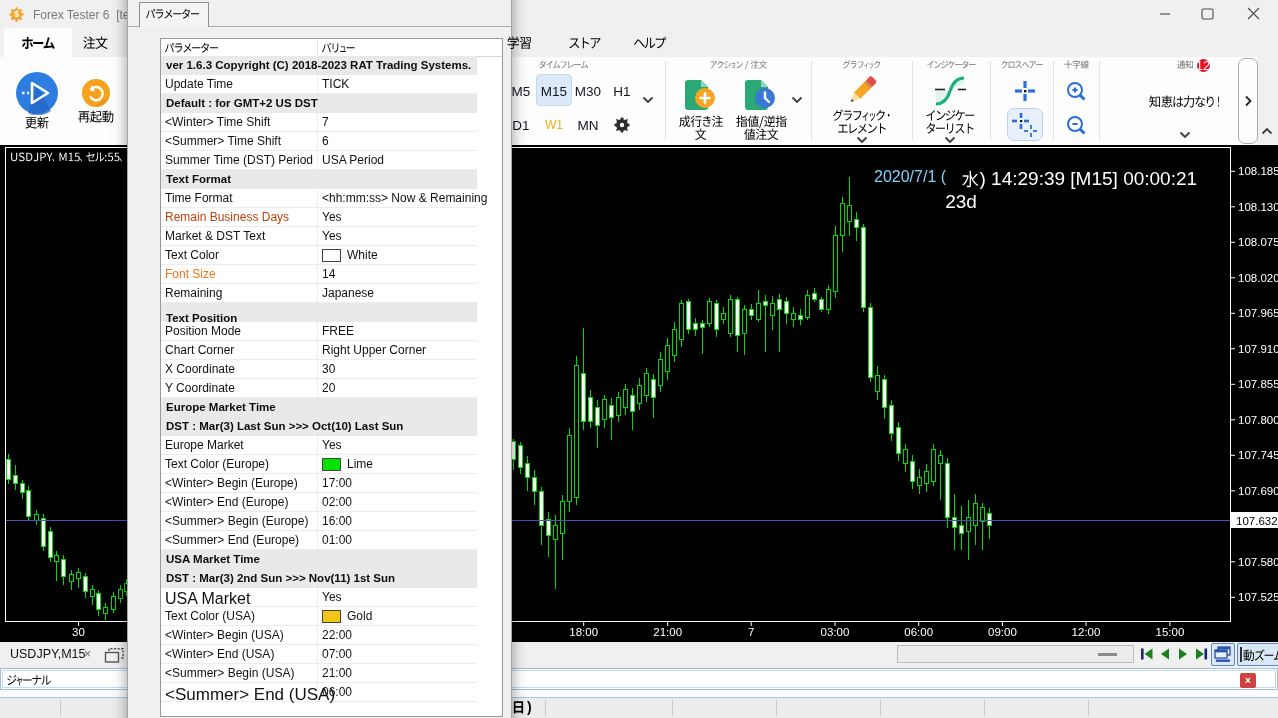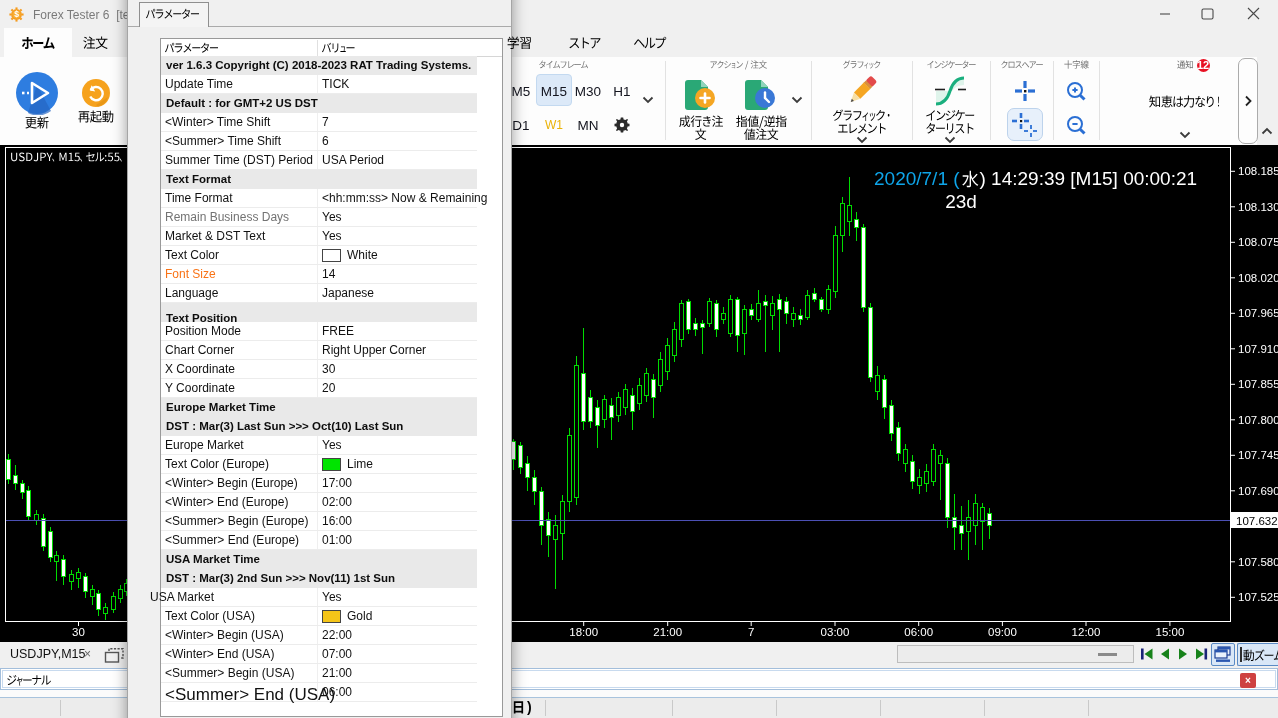--- a/index.html
+++ b/index.html
@@ -150,21 +150,21 @@
     </g>
   </svg>
 <svg class="abs" style="left:1066px;top:115px" width="20" height="20" viewBox="0 0 20 20">
     <g stroke="#2b6fd4" stroke-width="2" fill="none">
       <circle cx="9" cy="9" r="7"></circle>
       <line x1="14.2" y1="14.2" x2="18.5" y2="18.5" stroke-width="3"></line>
       <line x1="6.4" y1="9" x2="11.6" y2="9"></line>
     </g>
   </svg>
 <div class="abs" style="left:1197px;top:59px;width:13px;height:13px;border-radius:7px;background:#e81123"></div>
-<div class="t" style="left:1203px;top:65px;transform:translate(-50%,-50%);font-size:11px;font-weight:bold;color:#fff">12</div>
+<div class="t" style="left:1203px;top:65px;transform:translate(-50%,-50%);font-size:13px;font-weight:normal;color:#fff">12</div>
 <svg class="abs" style="left:1179px;top:131px" width="12" height="8" viewBox="0 0 12 8">
     <path d="M1.5 1.5 L6 6 L10.5 1.5" fill="none" stroke="#3c3c3c" stroke-width="1.8"></path>
   </svg>
 <div class="abs" style="left:1238px;top:58px;width:20px;height:86px;background:#fdfdfd;border:1px solid #ababab;border-radius:7px"></div>
 <svg class="abs" style="left:1242px;top:95px" width="12" height="12" viewBox="0 0 12 12">
     <path d="M4 1.5 L8.5 6 L4 10.5" fill="none" stroke="#222" stroke-width="1.8"></path>
   </svg>
 <svg class="abs" style="left:1261px;top:127px" width="12" height="8" viewBox="0 0 12 8">
     <path d="M1.5 6.5 L6 2 L10.5 6.5" fill="none" stroke="#3c3c3c" stroke-width="1.8"></path>
   </svg>
@@ -303,21 +303,21 @@
     <rect x="952.5" y="372.5" width="4" height="10.0" fill="#fff" stroke="#00dc00"></rect>
     <rect x="959.5" y="380.5" width="4" height="8.0" fill="#fff" stroke="#00dc00"></rect>
     <rect x="966.5" y="372.5" width="4" height="14.0" fill="#000" stroke="#00dc00"></rect>
     <rect x="973.5" y="358.5" width="4" height="22.0" fill="#000" stroke="#00dc00"></rect>
     <rect x="980.5" y="362.5" width="4" height="14.0" fill="#000" stroke="#00dc00"></rect>
     <rect x="987.5" y="368.5" width="4" height="12.0" fill="#fff" stroke="#00dc00"></rect>
     <line x1="6" y1="375.5" x2="1230" y2="375.5" stroke="#4c50b4" stroke-width="1"></line>
     <rect x="1231" y="367" width="47" height="16" fill="#fff"></rect>
     <text x="1236" y="379.5" fill="#000" font-size="11.5">107.632</text>
   </svg>
-<div class="t" style="left:874px;top:167.5px;font-size:19px;color:#0ea5e9">2020/7/1 (</div>
+<div class="t" style="left:874px;top:167.5px;font-size:16px;color:#7dd3fc">2020/7/1 (</div>
 <div class="t" style="left:979.5px;top:167.5px;font-size:19px;color:#fff">) 14:29:39 [M15] 00:00:21</div>
 <div class="t" style="left:961px;top:190.5px;transform:translateX(-50%);font-size:19px;color:#fff">23d</div>
 <div class="abs" style="left:0;top:642px;width:1278px;height:26px;background:#f0f0f0"></div>
 <div class="t" style="left:10px;top:647px;font-size:12.5px;color:#111">USDJPY,M15</div>
 <div class="t" style="left:84px;top:647px;font-size:12px;color:#666">×</div>
 <svg class="abs" style="left:104px;top:647px" width="21" height="17" viewBox="0 0 21 17" fill="none" stroke="#555" stroke-width="1.4">
 <path d="M5 4 L5 1.7 L19 1.7 L19 11 L16 11" stroke-dasharray="2.2 1.4"></path>
 <rect x="1.5" y="5.5" width="13" height="9.5"></rect>
   </svg>
 <div class="abs" style="left:897px;top:645px;width:237px;height:18px;background:#ececec;border:1px solid #bdbdbd"></div>
@@ -379,34 +379,34 @@
 <div class="t" style="left:322px;top:134px;font-size:12px;color:#111">6</div>
 <div class="abs" style="left:161px;top:151px;width:316px;height:19px;border-bottom:1px solid #ececec"></div>
 <div class="t" style="left:165px;top:153px;font-size:12px;color:#111">Summer Time (DST) Period</div>
 <div class="t" style="left:322px;top:153px;font-size:12px;color:#111">USA Period</div>
 <div class="abs" style="left:161px;top:170px;width:316px;height:19px;background:#e9e9e9"></div>
 <div class="t" style="left:166px;top:173px;font-size:11.5px;font-weight:bold;color:#0d0d0d">Text Format</div>
 <div class="abs" style="left:161px;top:189px;width:316px;height:19px;border-bottom:1px solid #ececec"></div>
 <div class="t" style="left:165px;top:191px;font-size:12px;color:#111">Time Format</div>
 <div class="t" style="left:322px;top:191px;font-size:12px;color:#111">&lt;hh:mm:ss&gt; Now &amp; Remaining</div>
 <div class="abs" style="left:161px;top:208px;width:316px;height:19px;border-bottom:1px solid #ececec"></div>
-<div class="t" style="left:165px;top:210px;font-size:12px;color:#737373">Remain Business Days</div>
+<div class="t" style="left:165px;top:210px;font-size:12px;color:#c2410c">Remain Business Days</div>
 <div class="t" style="left:322px;top:210px;font-size:12px;color:#111">Yes</div>
 <div class="abs" style="left:161px;top:227px;width:316px;height:19px;border-bottom:1px solid #ececec"></div>
 <div class="t" style="left:165px;top:229px;font-size:12px;color:#111">Market &amp; DST Text</div>
 <div class="t" style="left:322px;top:229px;font-size:12px;color:#111">Yes</div>
 <div class="abs" style="left:161px;top:246px;width:316px;height:19px;border-bottom:1px solid #ececec"></div>
 <div class="t" style="left:165px;top:248px;font-size:12px;color:#111">Text Color</div>
 <div class="abs" style="left:322px;top:249px;width:19px;height:13px;background:#ffffff;border:1px solid #444"></div>
 <div class="t" style="left:347px;top:248px;font-size:12px;color:#111">White</div>
 <div class="abs" style="left:161px;top:265px;width:316px;height:19px;border-bottom:1px solid #ececec"></div>
 <div class="t" style="left:165px;top:267px;font-size:12px;color:#f97316">Font Size</div>
 <div class="t" style="left:322px;top:267px;font-size:12px;color:#111">14</div>
 <div class="abs" style="left:161px;top:284px;width:316px;height:19px;border-bottom:1px solid #ececec"></div>
-<div class="t" style="left:165px;top:286px;font-size:12px;color:#111">Language</div>
+<div class="t" style="left:165px;top:286px;font-size:12px;color:#111">Remaining</div>
 <div class="t" style="left:322px;top:286px;font-size:12px;color:#111">Japanese</div>
 <div class="abs" style="left:161px;top:303px;width:316px;height:19px;background:#e9e9e9"></div>
 <div class="t" style="left:166px;top:312px;font-size:11.5px;font-weight:bold;color:#0d0d0d">Text Position</div>
 <div class="abs" style="left:161px;top:322px;width:316px;height:19px;border-bottom:1px solid #ececec"></div>
 <div class="t" style="left:165px;top:324px;font-size:12px;color:#111">Position Mode</div>
 <div class="t" style="left:322px;top:324px;font-size:12px;color:#111">FREE</div>
 <div class="abs" style="left:161px;top:341px;width:316px;height:19px;border-bottom:1px solid #ececec"></div>
 <div class="t" style="left:165px;top:343px;font-size:12px;color:#111">Chart Corner</div>
 <div class="t" style="left:322px;top:343px;font-size:12px;color:#111">Right Upper Corner</div>
 <div class="abs" style="left:161px;top:360px;width:316px;height:19px;border-bottom:1px solid #ececec"></div>
@@ -436,21 +436,21 @@
 <div class="t" style="left:165px;top:514px;font-size:12px;color:#111">&lt;Summer&gt; Begin (Europe)</div>
 <div class="t" style="left:322px;top:514px;font-size:12px;color:#111">16:00</div>
 <div class="abs" style="left:161px;top:531px;width:316px;height:19px;border-bottom:1px solid #ececec"></div>
 <div class="t" style="left:165px;top:533px;font-size:12px;color:#111">&lt;Summer&gt; End (Europe)</div>
 <div class="t" style="left:322px;top:533px;font-size:12px;color:#111">01:00</div>
 <div class="abs" style="left:161px;top:550px;width:316px;height:19px;background:#e9e9e9"></div>
 <div class="t" style="left:166px;top:553px;font-size:11.5px;font-weight:bold;color:#0d0d0d">USA Market Time</div>
 <div class="abs" style="left:161px;top:569px;width:316px;height:19px;background:#e9e9e9"></div>
 <div class="t" style="left:166px;top:572px;font-size:11.5px;font-weight:bold;color:#0d0d0d">DST : Mar(3) 2nd Sun &gt;&gt;&gt; Nov(11) 1st Sun</div>
 <div class="abs" style="left:161px;top:588px;width:316px;height:19px;border-bottom:1px solid #ececec"></div>
-<div class="t" style="left:150px;top:590px;font-size:12px;color:#111">USA Market</div>
+<div class="t" style="left:165px;top:590px;font-size:16px;color:#111">USA Market</div>
 <div class="t" style="left:322px;top:590px;font-size:12px;color:#111">Yes</div>
 <div class="abs" style="left:161px;top:607px;width:316px;height:19px;border-bottom:1px solid #ececec"></div>
 <div class="t" style="left:165px;top:609px;font-size:12px;color:#111">Text Color (USA)</div>
 <div class="abs" style="left:322px;top:610px;width:19px;height:13px;background:#f5c518;border:1px solid #444"></div>
 <div class="t" style="left:347px;top:609px;font-size:12px;color:#111">Gold</div>
 <div class="abs" style="left:161px;top:626px;width:316px;height:19px;border-bottom:1px solid #ececec"></div>
 <div class="t" style="left:165px;top:628px;font-size:12px;color:#111">&lt;Winter&gt; Begin (USA)</div>
 <div class="t" style="left:322px;top:628px;font-size:12px;color:#111">22:00</div>
 <div class="abs" style="left:161px;top:645px;width:316px;height:19px;border-bottom:1px solid #ececec"></div>
 <div class="t" style="left:165px;top:647px;font-size:12px;color:#111">&lt;Winter&gt; End (USA)</div>

